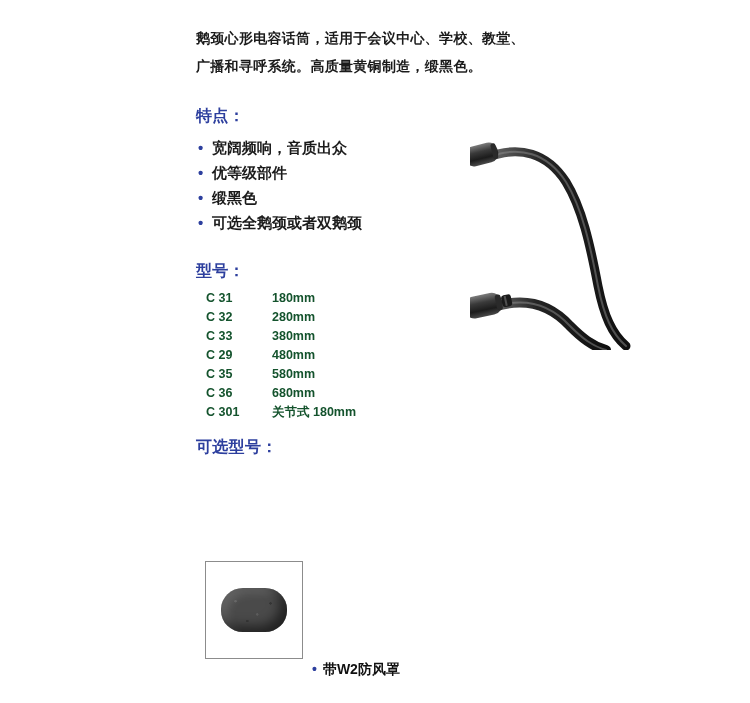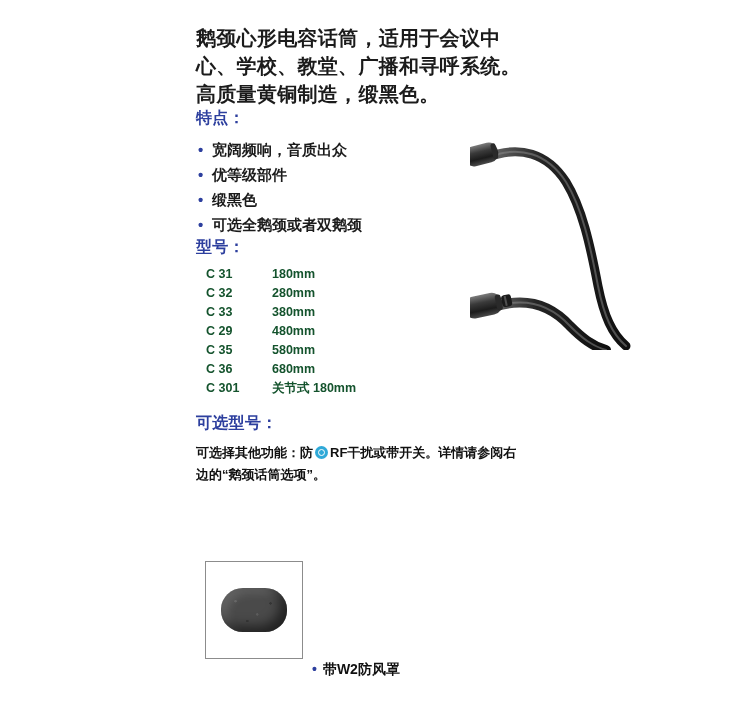--- a/index.html
+++ b/index.html
@@ -20,30 +20,31 @@
     width: 750px;
     height: 703px;
   }
   .content {
     position: absolute;
     left: 196px;
     top: 24px;
     width: 330px;
   }
   .intro {
-    font-size: 20px;
+    font-size: 14px;
     line-height: 28px;
     color: #1b1b1b;
     font-weight: bold;
     letter-spacing: 0.3px;
   }
   .section-title {
     font-size: 16px;
     font-weight: bold;
     color: #2d3f9e;
+    margin-top: 26px;
     margin-bottom: 8px;
     letter-spacing: 0.3px;
   }
   .feature-list {
     list-style: none;
     margin: 0;
     padding: 0;
   }
   .feature-list li {
     font-size: 15px;
@@ -219,23 +220,20 @@
       </tr>
       <tr>
         <td class="code">C 301</td>
         <td class="len">关节式 180mm</td>
       </tr>
     </tbody>
       </table>
 
     <div class="optional-title">可选型号：</div>
 
-    <div class="optional-text">
-      <span>可选择其他功能：防</span><span class="rf-icon"></span><span>RF干扰或带开关。详情请参阅右边的“鹅颈话筒选项”。</span>
-    </div>
 
   </div>
 
   <div class="windscreen-box">
     <div class="foam"></div>
   </div>
 
   <div class="windscreen-caption">
     <span class="bullet">•</span><span>带W2防风罩</span>
   </div>

